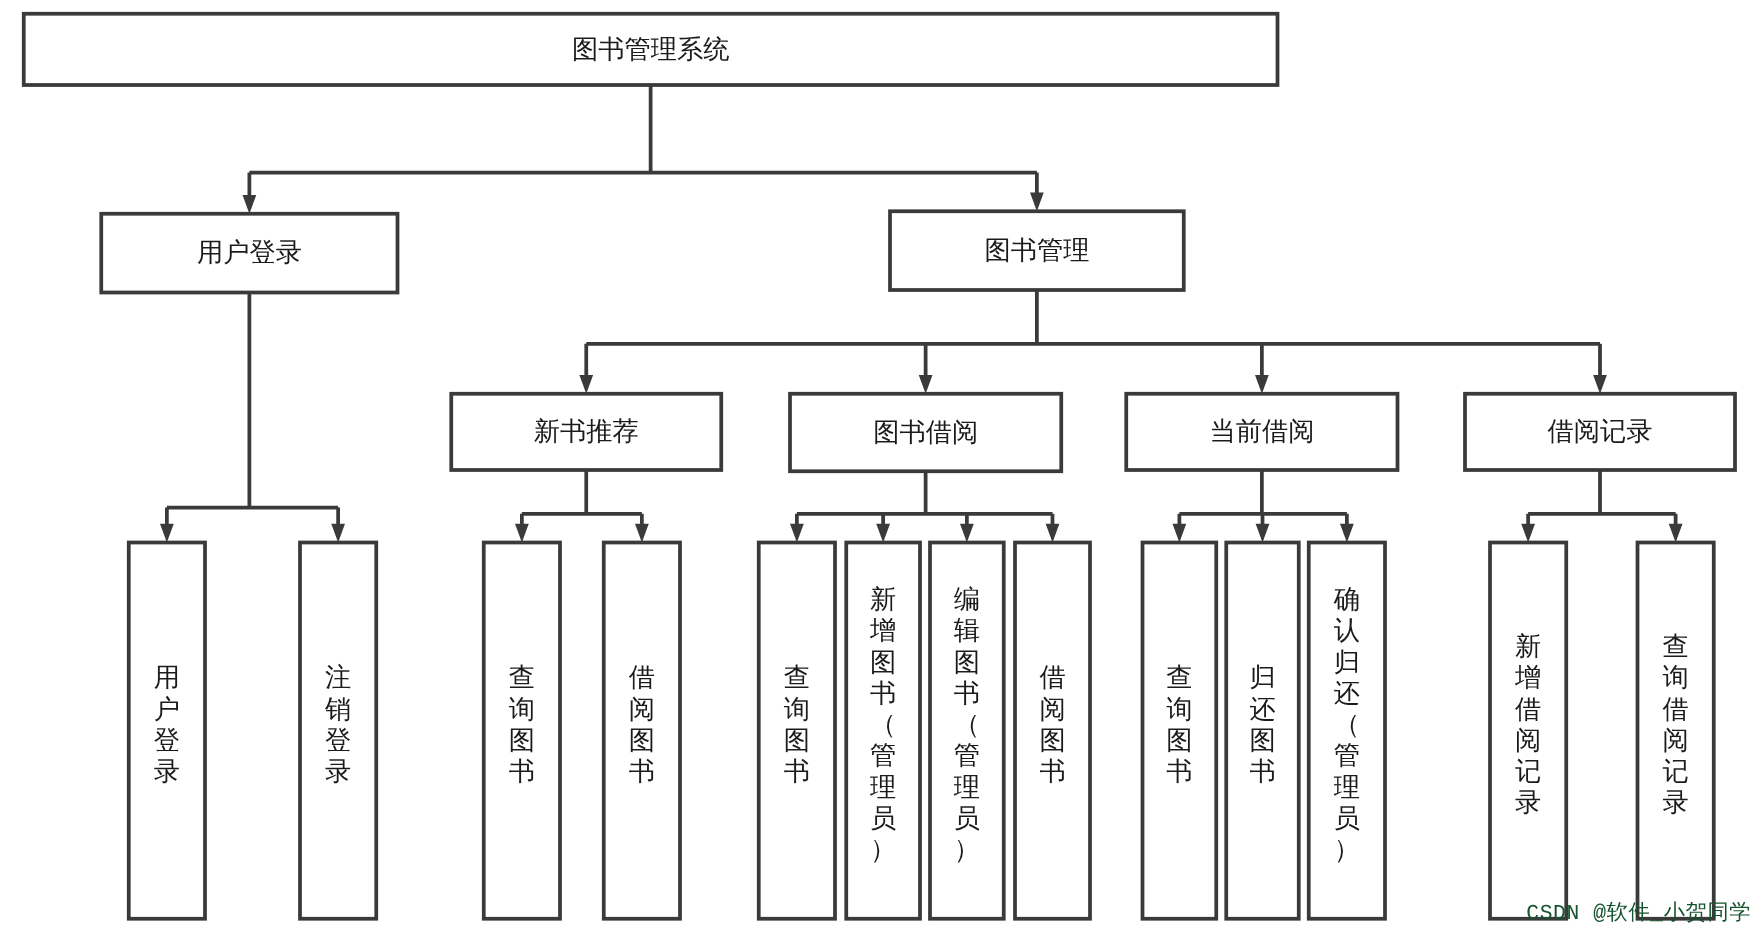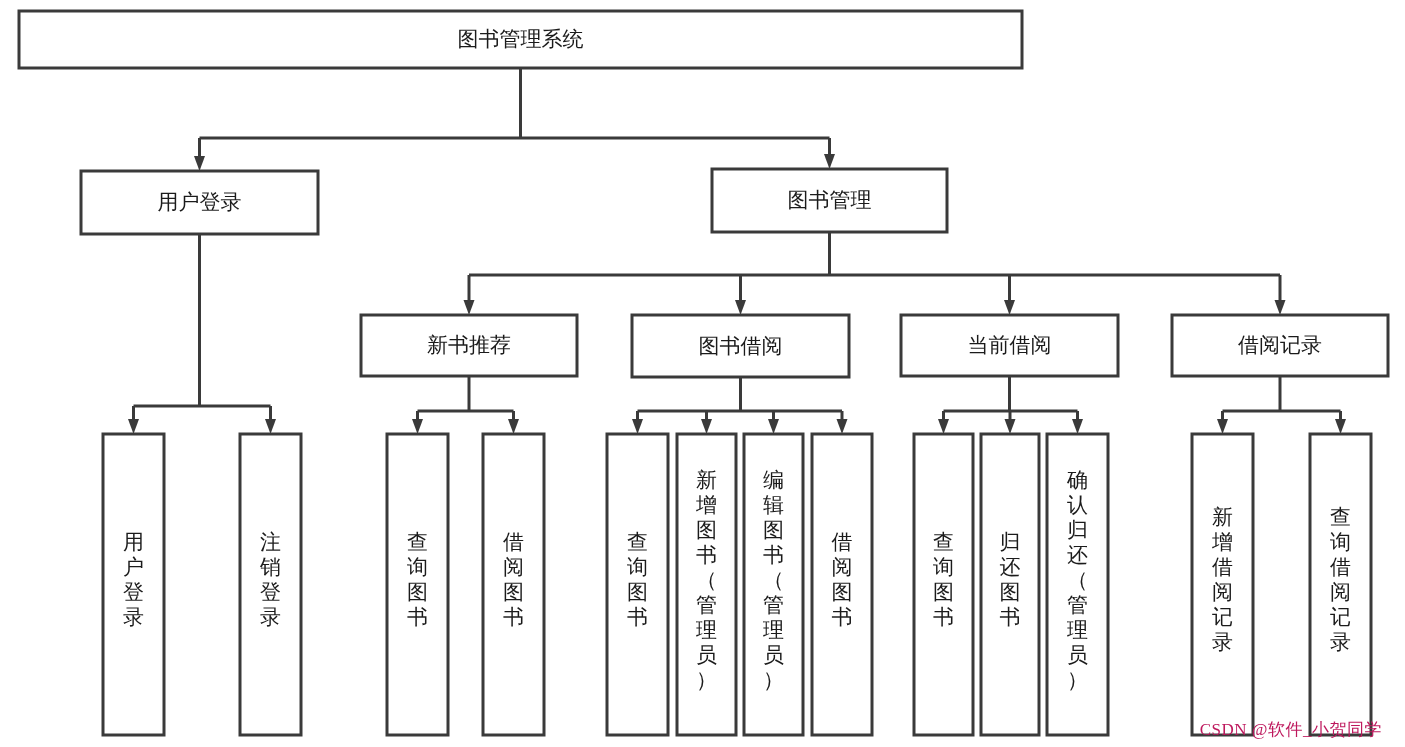--- a/index.html
+++ b/index.html
@@ -48,25 +48,25 @@
     dominant-baseline: middle;
   }
   .node-label-vertical {
     font-family: "Liberation Sans", "DejaVu Sans", sans-serif;
     fill: #1b1b1b;
     font-size: 21px;
     text-anchor: middle;
   }
   .watermark {
     position: absolute;
-    right: 23px;
+    right: 4px;
     bottom: 6px;
-    font-family: Liberation Serif, serif;
+    font-family: Liberation Mono, monospace;
     font-size: 17px;
-    color: #be185d;
+    color: #14532d;
     letter-spacing: 0.5px;
     white-space: nowrap;
     user-select: none;
   }
 </style>
 </head>
 <body>
 
 <div id="diagram-root">
   <svg class="diagram-canvas" viewBox="0 0 1405 747" xmlns="http://www.w3.org/2000/svg">

